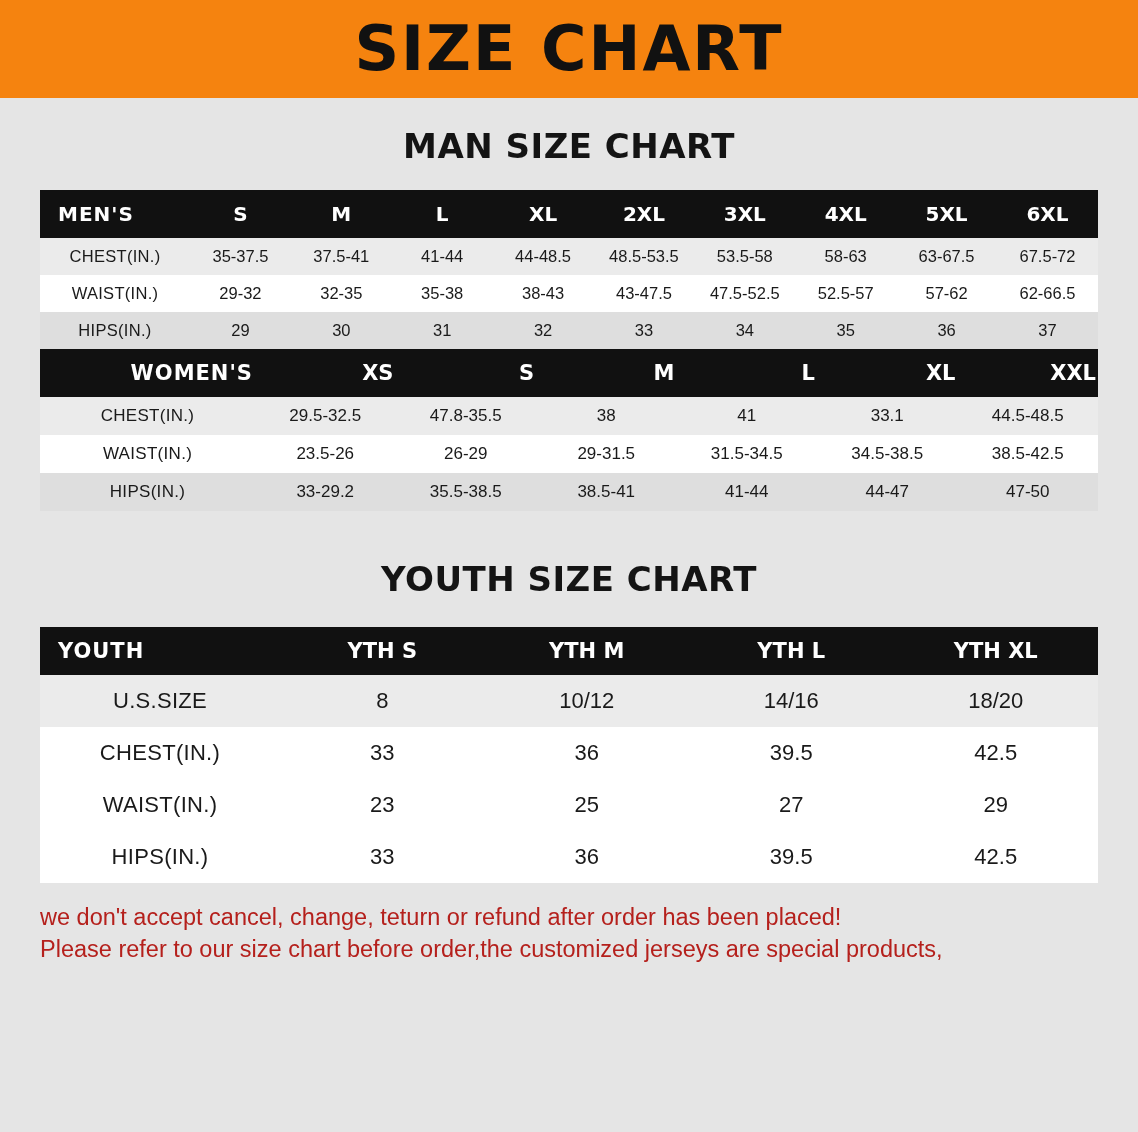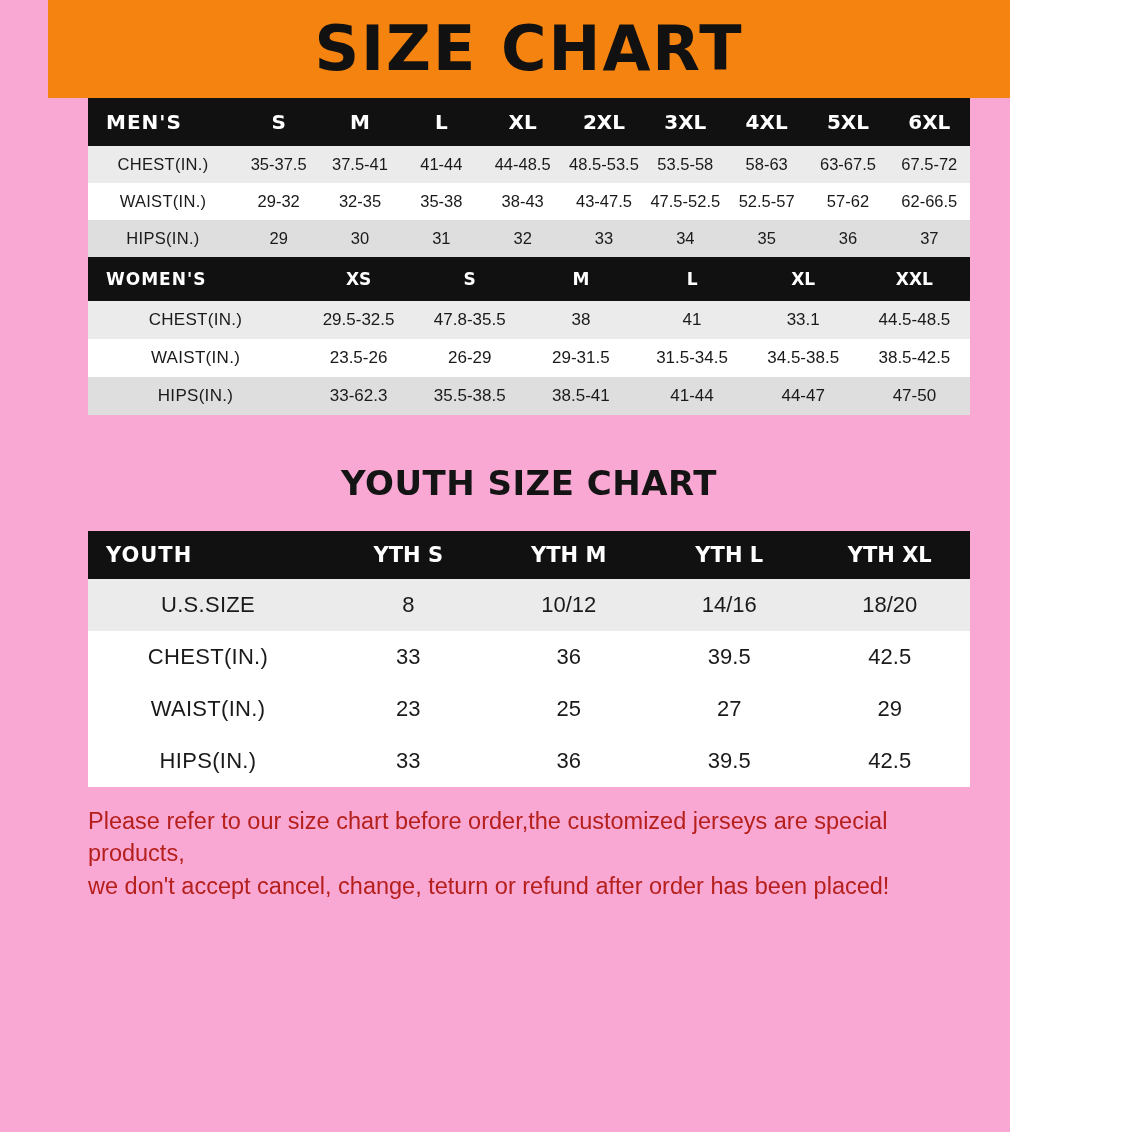--- a/index.html
+++ b/index.html
@@ -4,25 +4,24 @@
 <style>
   * { box-sizing: border-box; margin: 0; padding: 0; }
   html, body {
     width: 1138px;
     height: 1132px;
     background: #ffffff;
     font-family: "Liberation Sans", sans-serif;
     overflow: hidden;
   }
   .page {
-    width: 1010px;
+    width: 1138px;
     height: 1132px;
     position: relative;
-    background: #f9a8d4;
-    padding-left: 48px;
+    background: #e5e5e5;
   }
 
   
   .banner {
     width: 100%;
     height: 98px;
     background: #f5830f;
     display: flex;
     align-items: center;
     justify-content: center;
@@ -87,21 +86,21 @@
     letter-spacing: 0.3px;
   }
   tbody tr.shade-a td { background: #ebebeb; }
   tbody tr.shade-b td { background: #ffffff; }
   tbody tr.shade-c td { background: #dedede; }
 
   
   #men-table col.c0 { width: 150px; }
   
   #women-table col.c0 { width: 215px; }
-  #women-table thead th { font-size: 17px; }
+  #women-table thead th { font-size: 21px; text-align: right; }
   #women-table tbody td { font-size: 17px; }
   
   #youth-table col.c0 { width: 240px; }
   #youth-table thead th { font-size: 21px; }
   #youth-table tbody td { font-size: 22px; padding: 13px 2px; }
   #youth-table tbody tr td { background: #ffffff; }
   #youth-table tbody tr.first td { background: #ebebeb; }
 
   
   .note {
@@ -115,20 +114,21 @@
 </style>
 </head>
 <body>
 
 <div class="page">
 
   <div class="banner">
     <div class="banner-title">SIZE CHART</div>
   </div>
 
+  <div class="section-title" id="man-title">MAN SIZE CHART</div>
   <div class="table-wrap">
     <table id="men-table">
       <colgroup>
         <col class="c0">
           <col>
           <col>
           <col>
           <col>
           <col>
           <col>
@@ -227,21 +227,21 @@
           <td class="rowhead">WAIST(IN.)</td>
           <td>23.5-26</td>
           <td>26-29</td>
           <td>29-31.5</td>
           <td>31.5-34.5</td>
           <td>34.5-38.5</td>
           <td>38.5-42.5</td>
         </tr>
         <tr class="shade-c">
           <td class="rowhead">HIPS(IN.)</td>
-          <td>33-62.3</td>
+          <td>33-29.2</td>
           <td>35.5-38.5</td>
           <td>38.5-41</td>
           <td>41-44</td>
           <td>44-47</td>
           <td>47-50</td>
         </tr>
       </tbody>
     </table>
   </div>
 
@@ -291,17 +291,17 @@
           <td>33</td>
           <td>36</td>
           <td>39.5</td>
           <td>42.5</td>
         </tr>
       </tbody>
     </table>
   </div>
 
   <div class="note">
+    <div>we don't accept cancel, change, teturn or refund after order has been placed!</div>
     <div>Please refer to our size chart before order,the customized jerseys are special products,</div>
-    <div>we don't accept cancel, change, teturn or refund after order has been placed!</div>
   </div>
 
 </div>
 
 </body></html>

